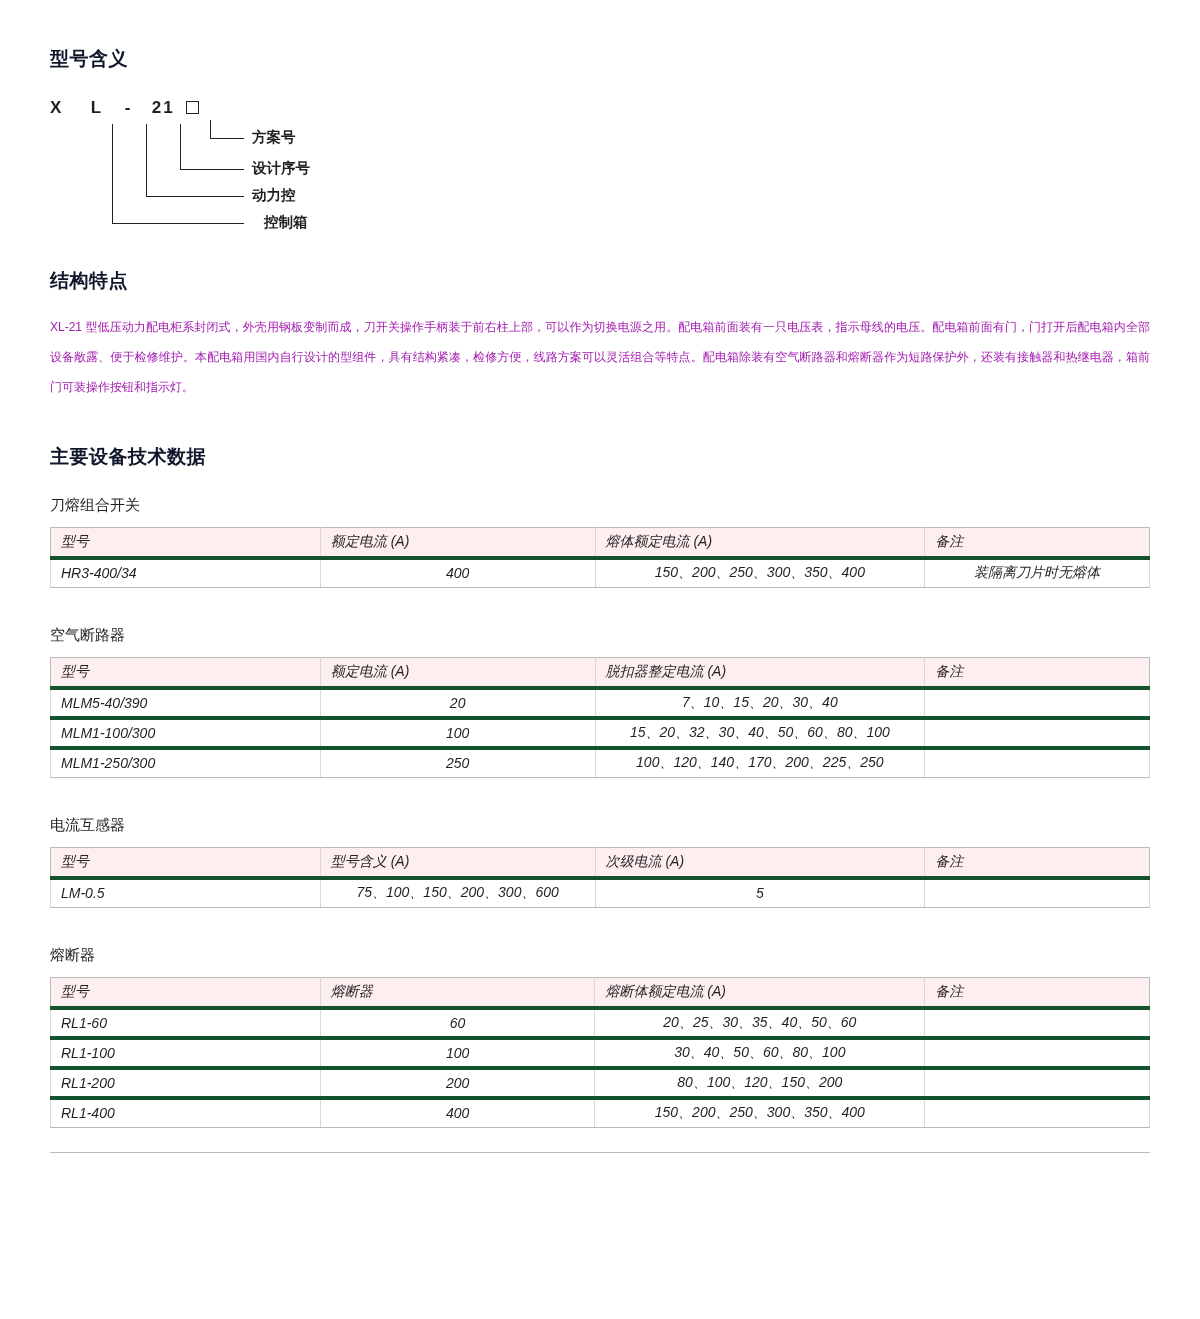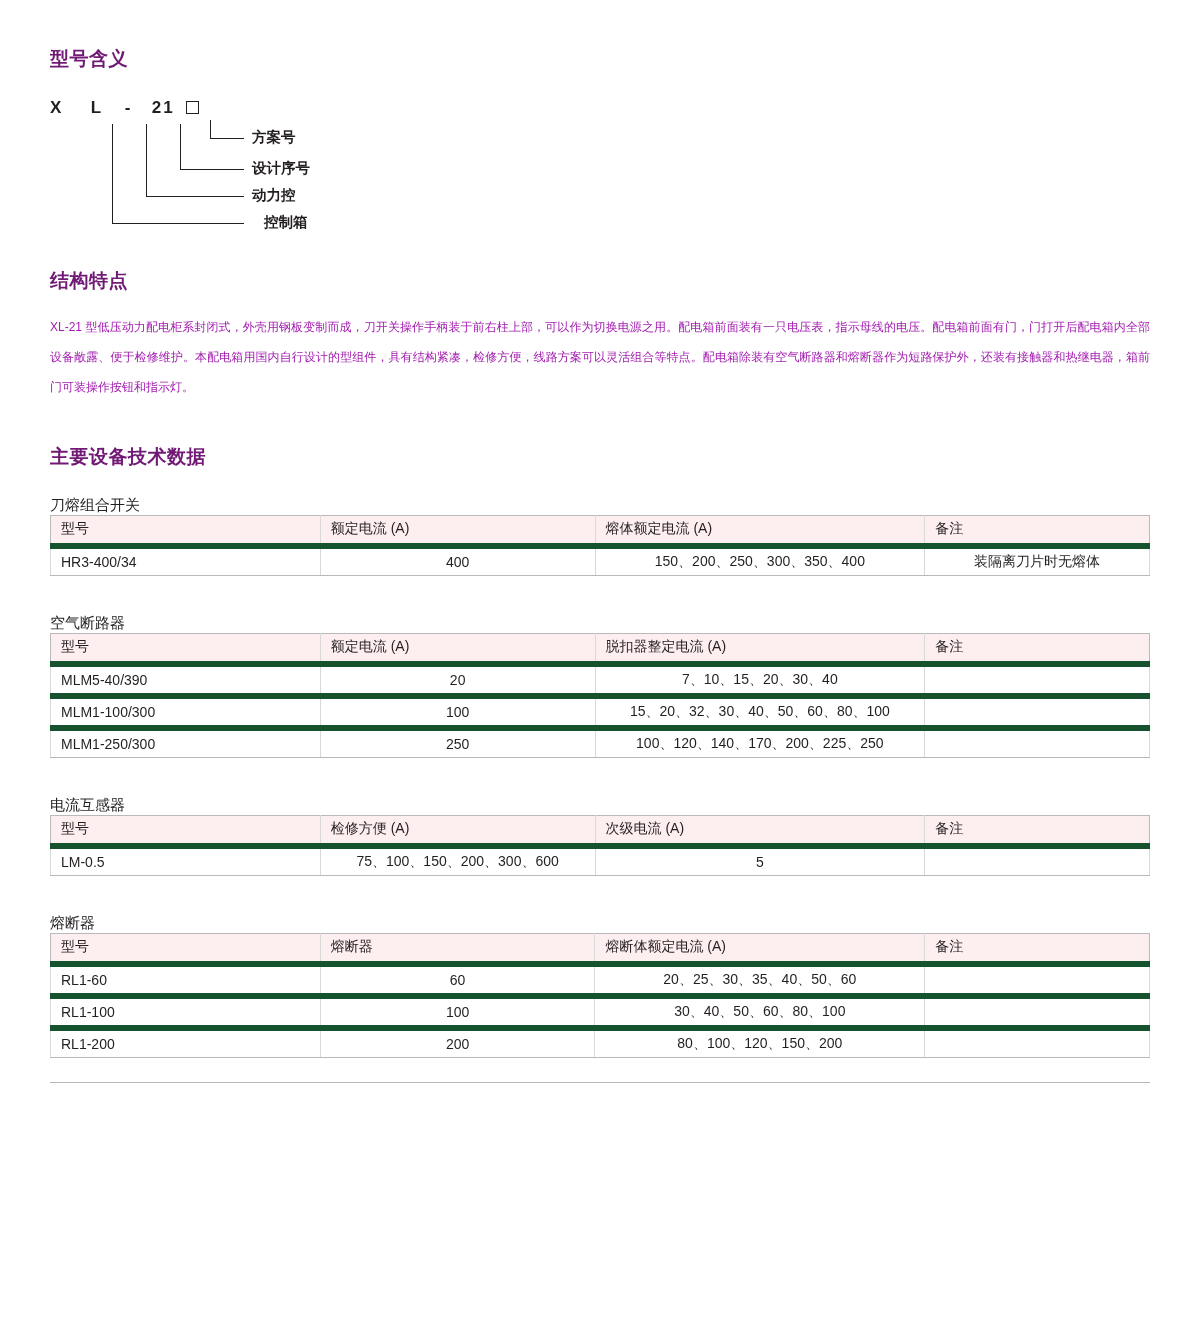--- a/index.html
+++ b/index.html
@@ -14,21 +14,21 @@
     font-family: "Liberation Sans", sans-serif;
     color: #231f20;
     position: relative;
   }
   .page {
     position: relative;
     width: 1200px;
     padding: 0 50px;
   }
   h2.section-title {
-    color: #701a75;
+    color: #0f172a;
     font-size: 19px;
     font-weight: bold;
     margin: 0;
     letter-spacing: 0.5px;
   }
 
   
   #sec-model { padding-top: 46px; }
   .model-diagram {
     position: relative;
@@ -90,25 +90,26 @@
   
   #sec-tech { margin-top: 42px; }
   .sub-title {
     font-size: 15px;
     color: #231f20;
     margin-top: 26px;
   }
   table.spec {
     border-collapse: collapse;
     width: 1100px;
-    margin-top: 0;
+    margin-top: 12px;
     font-size: 14px;
+    font-style: italic;
   }
   table.spec th, table.spec td {
-    border-top: 6px solid #14532d;
+    border-top: 4px solid #14532d;
     border-bottom: 1px solid #d9d9d9;
     border-right: 1px solid #d9d9d9;
     height: 30px;
     padding: 4px 10px;
     font-weight: normal;
   }
   table.spec tr.head th {
     background: #fdeef0;
     border-top: 1px solid #b9b9b9;
     border-bottom: 1px solid #e2c9cd;
@@ -256,21 +257,21 @@
     <table class="spec">
       <colgroup>
           <col class="c1">
           <col class="c2">
           <col class="c3">
           <col class="c4">
         </colgroup>
       <thead>
         <tr class="head">
           <th>型号</th>
-          <th class="c">检修方便 (A)</th>
+          <th class="c">型号含义 (A)</th>
           <th class="c">次级电流 (A)</th>
           <th class="c">备注</th>
         </tr>
       </thead>
       <tbody>
         <tr>
           <td>LM-0.5</td>
           <td class="c">75、100、150、200、300、600</td>
           <td class="c">5</td>
           <td class="c"></td>
@@ -306,18 +307,24 @@
           <td class="c">100</td>
           <td class="c">30、40、50、60、80、100</td>
           <td class="c"></td>
         </tr>
         <tr>
           <td>RL1-200</td>
           <td class="c">200</td>
           <td class="c">80、100、120、150、200</td>
           <td class="c"></td>
         </tr>
+        <tr>
+          <td>RL1-400</td>
+          <td class="c">400</td>
+          <td class="c">150、200、250、300、350、400</td>
+          <td class="c"></td>
+        </tr>
       </tbody>
     </table>
 
     <div class="bottom-rule"></div>
   </section>
 </div>
 
 </body></html>

